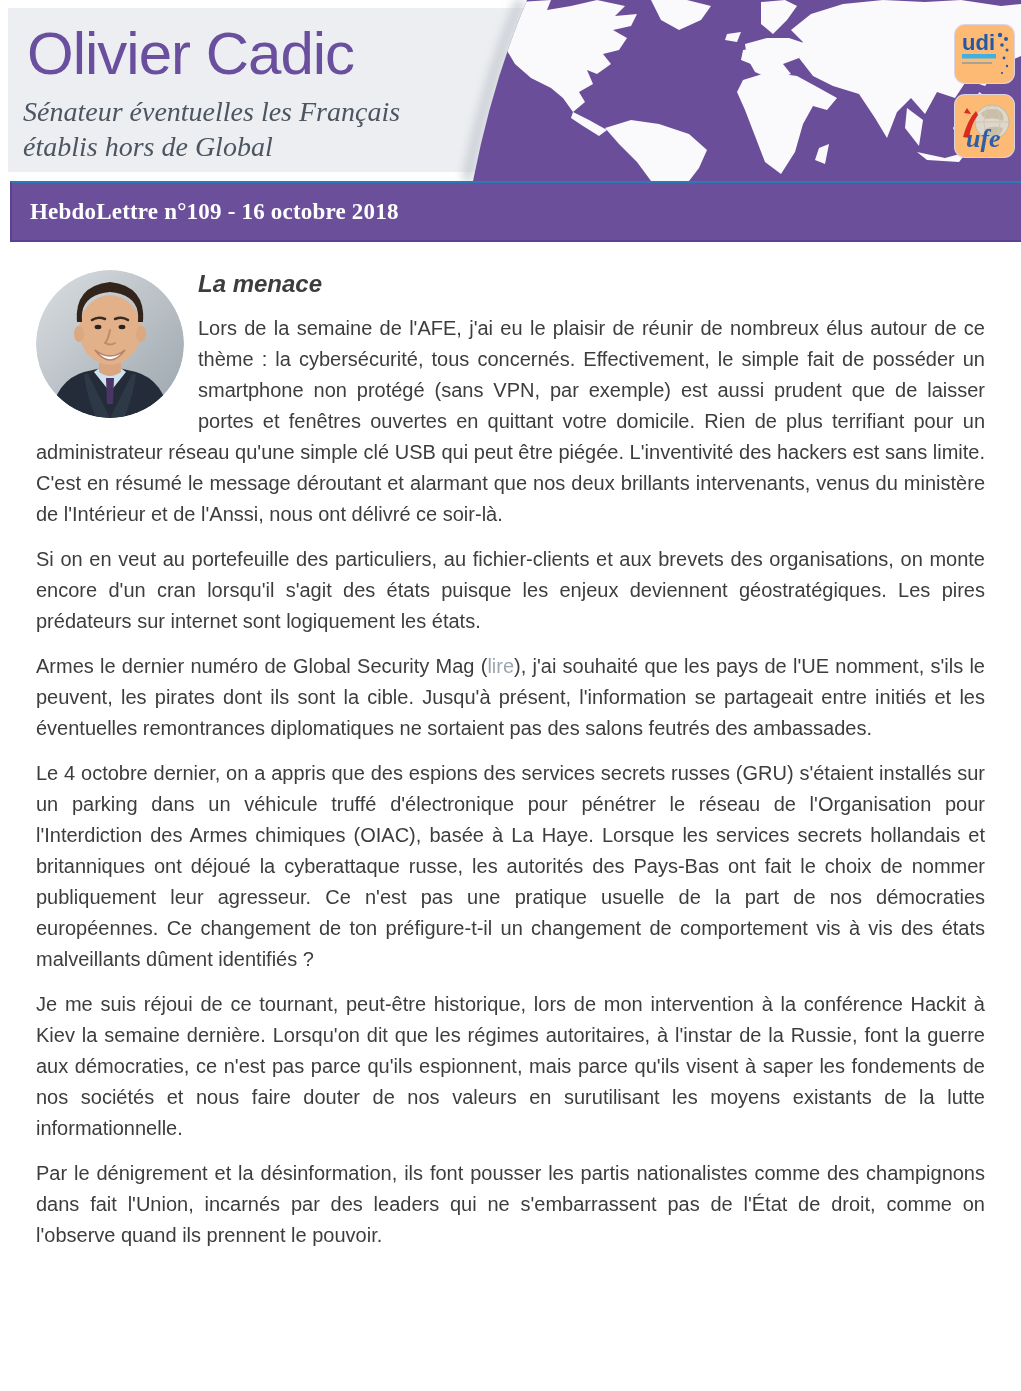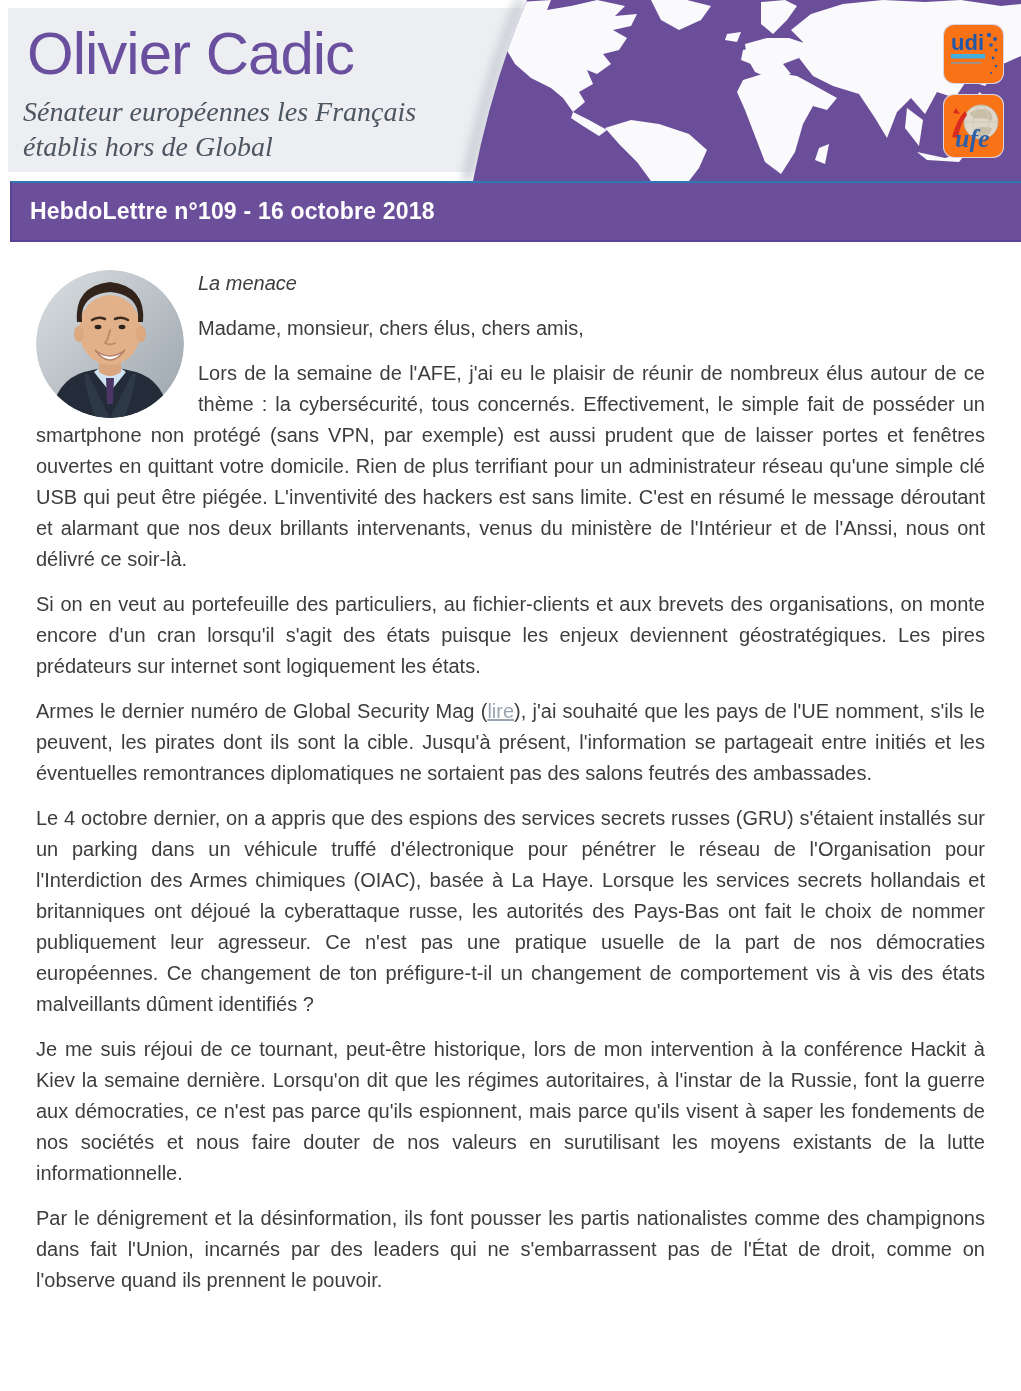--- a/index.html
+++ b/index.html
@@ -37,69 +37,70 @@
   }
   .sender-subtitle{
     margin-top:9px;
     font-family:"Liberation Serif","DejaVu Serif",serif;
     font-style:italic;font-size:28px;line-height:35px;
     color:var(--subtitle-gray,#4c5560);
   }
   .header-right{position:absolute;top:0;right:0;width:566px;height:181px;z-index:1;}
   .header-right svg{display:block;}
   .logo-box{
-    position:absolute;right:18px;width:59px;background:#f97316;
+    position:absolute;right:7px;width:59px;background:#fdba74;
     border-radius:10px;z-index:2;box-shadow:0 0 0 1px #d8d4e2;
     overflow:hidden;
   }
   .logo-udi{top:25px;height:58px;}
   .logo-ufe{top:95px;height:62px;}
   
   .banner{
     position:absolute;top:181px;left:10px;right:0;height:61px;
     background:var(--brand-purple,#6b4f9b);
     border-top:2px solid var(--rule-blue,#2d79b5);
     border-left:2px solid #594292;
     border-bottom:2px solid #594292;
     display:flex;align-items:center;
     padding-left:18px;
+    font-family:Liberation Serif, serif;
   }
   .banner-title{
     color:#ffffff;font-size:23px;font-weight:700;letter-spacing:0.2px;
   }
   
   .article{
     position:absolute;top:242px;left:0;right:0;bottom:0;
     padding:26px 36px 0 36px;overflow:hidden;
     font-size:20px;line-height:31px;
   }
   .author-photo{
     float:left;width:148px;height:148px;
     margin:2px 14px 0 0;border-radius:50%;overflow:hidden;
   }
   .article-title{
-    font-size:20px;line-height:31px;font-weight:400;font-style:italic;
+    font-size:24px;line-height:31px;font-weight:700;font-style:italic;
     color:var(--body-text,#3d3d3d);margin:0 0 14px 0;
   }
   .article p{margin:0 0 14px 0;text-align:justify;}
   .inline-link{
     color:var(--link-gray,#9aa6b1);
-    text-decoration:underline;cursor:pointer;
+    cursor:pointer;
   }
 </style>
 </head>
 <body>
 
 <div class="page">
 
   <div class="header">
     <div class="header-left">
       <div class="sender-name">Olivier Cadic</div>
       <div class="sender-subtitle">
-        <span>Sénateur européennes les Français</span><br>
+        <span>Sénateur éventuelles les Français</span><br>
         <span>établis hors de Global</span>
       </div>
     </div>
 
     <div class="header-right">
       <svg width="566" height="181" viewBox="0 0 566 181">
         <defs>
           <clipPath id="globeClip">
             <path d="M72,0 Q38,80 18,181 L566,181 L566,0 Z"></path>
           </clipPath>
@@ -208,21 +209,20 @@
 
           <path d="M74,60 Q72,70 69,73 Q74,76 79,73" fill="none" stroke="#c08c66" stroke-width="2" stroke-linecap="round"></path>
 
           <path d="M59,80 Q74,92 89,80 Q74,100 59,80 Z" fill="#ffffff" stroke="#b5826a" stroke-width="1.5"></path>
         </g>
       </svg>
     </div>
 
     <h2 class="article-title">La menace</h2>
 
-    <p>Madame, monsieur, chers élus, chers amis,</p>
 
     <p>Lors de la semaine de l'AFE, j'ai eu le plaisir de réunir de nombreux élus autour de ce thème : la cybersécurité, tous concernés. Effectivement, le simple fait de posséder un smartphone non protégé (sans VPN, par exemple) est aussi prudent que de laisser portes et fenêtres ouvertes en quittant votre domicile. Rien de plus terrifiant pour un administrateur réseau qu'une simple clé USB qui peut être piégée. L'inventivité des hackers est sans limite. C'est en résumé le message déroutant et alarmant que nos deux brillants intervenants, venus du ministère de l'Intérieur et de l'Anssi, nous ont délivré ce soir-là.</p>
 
     <p>Si on en veut au portefeuille des particuliers, au fichier-clients et aux brevets des organisations, on monte encore d'un cran lorsqu'il s'agit des états puisque les enjeux deviennent géostratégiques. Les pires prédateurs sur internet sont logiquement les états.</p>
 
     <p><span>Armes le dernier numéro de Global Security Mag (</span><a class="inline-link">lire</a><span>), j'ai souhaité que les pays de l'UE nomment, s'ils le peuvent, les pirates dont ils sont la cible. Jusqu'à présent, l'information se partageait entre initiés et les éventuelles remontrances diplomatiques ne sortaient pas des salons feutrés des ambassades.</span></p>
 
     <p>Le 4 octobre dernier, on a appris que des espions des services secrets russes (GRU) s'étaient installés sur un parking dans un véhicule truffé d'électronique pour pénétrer le réseau de l'Organisation pour l'Interdiction des Armes chimiques (OIAC), basée à La Haye. Lorsque les services secrets hollandais et britanniques ont déjoué la cyberattaque russe, les autorités des Pays-Bas ont fait le choix de nommer publiquement leur agresseur. Ce n'est pas une pratique usuelle de la part de nos démocraties européennes. Ce changement de ton préfigure-t-il un changement de comportement vis à vis des états malveillants dûment identifiés ?</p>
 
     <p>Je me suis réjoui de ce tournant, peut-être historique, lors de mon intervention à la conférence Hackit à Kiev la semaine dernière. Lorsqu'on dit que les régimes autoritaires, à l'instar de la Russie, font la guerre aux démocraties, ce n'est pas parce qu'ils espionnent, mais parce qu'ils visent à saper les fondements de nos sociétés et nous faire douter de nos valeurs en surutilisant les moyens existants de la lutte informationnelle.</p>

